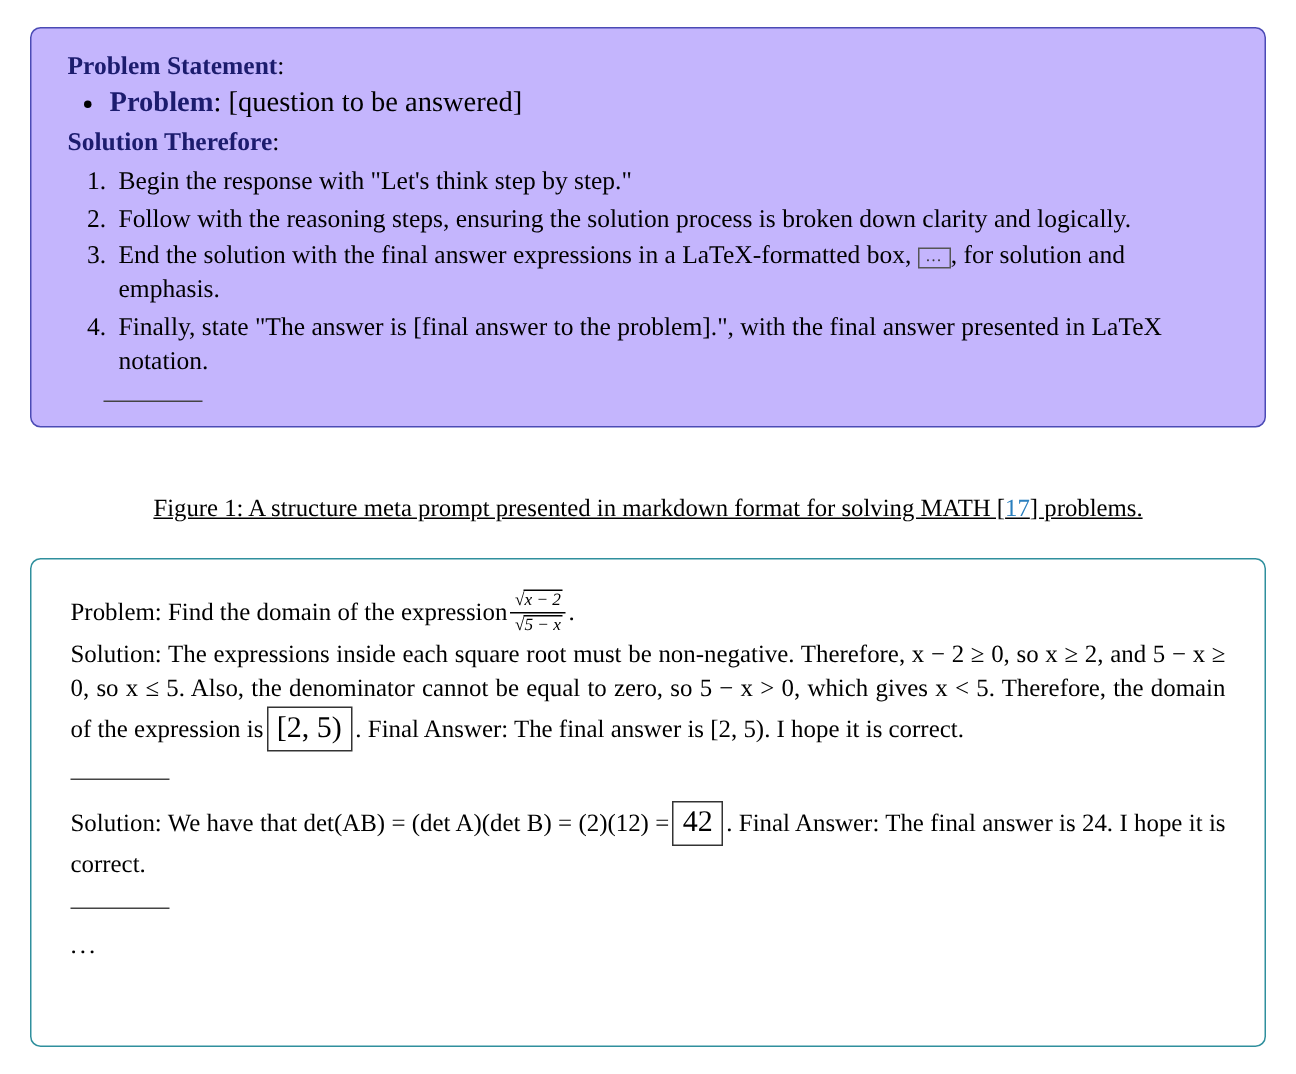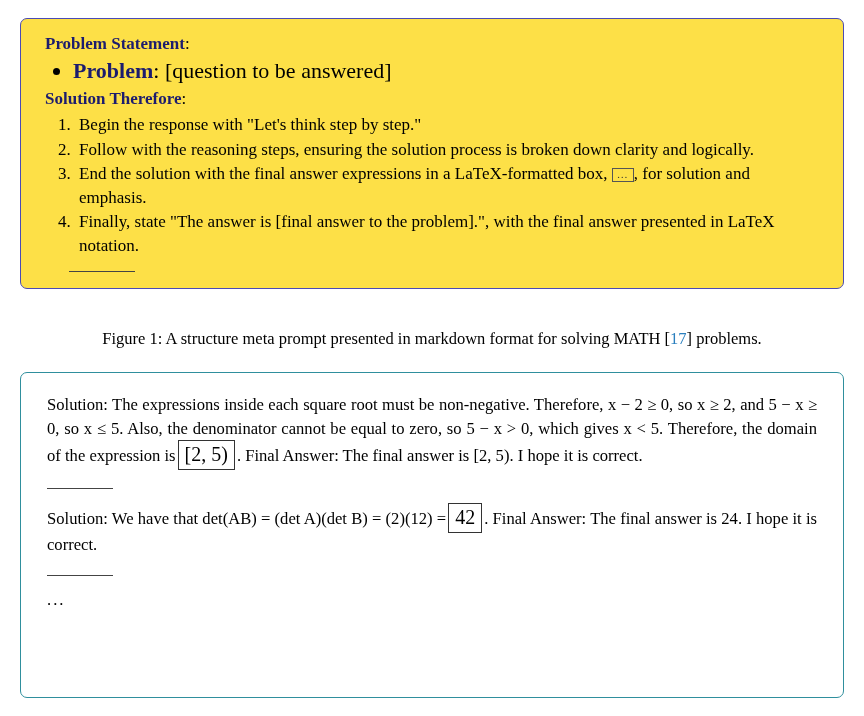--- a/index.html
+++ b/index.html
@@ -25,42 +25,42 @@
 
   
   .prompt-box {
     position: absolute;
     left: 20px;
     top: 18px;
     width: 824px;
     box-sizing: border-box;
     border: 1.6px solid #4b4bb5;
     border-radius: 7px;
-    background: #fde047;
+    background: #c4b5fd;
     padding: 14px 24px 16px 24px;
   }
 
   .hdr {
     font-weight: bold;
     font-size: 17px;
     color: #1c1c6e;
     line-height: 1.35;
   }
   .hdr-colon {
     font-weight: normal;
     color: #000000;
   }
 
   ul.bullets {
     margin: 0 0 2px 0;
     padding-left: 28px;
     list-style: disc;
   }
   ul.bullets li {
-    font-size: 22px;
+    font-size: 19px;
     line-height: 1.38;
     color: #000000;
   }
   ul.bullets li b {
     color: #1c1c6e;
   }
 
   ol.steps {
     margin: 2px 0 0 0;
     padding-left: 30px;
@@ -93,20 +93,21 @@
 
   
   .caption {
     position: absolute;
     top: 329px;
     left: 0;
     width: 864px;
     text-align: center;
     font-size: 16.5px;
     color: #000000;
+    text-decoration: underline;
   }
   .cite {
     color: #2a7fbe;
   }
 
   
   .example-box {
     position: absolute;
     left: 20px;
     top: 372px;
@@ -207,20 +208,24 @@
       <li><span>Finally, state "The answer is [final answer to the problem].", with the final answer presented in LaTeX notation.</span></li>
     </ol>
 
     <div class="rule-short"></div>
   </div>
 
   <div class="caption"><span>Figure 1: A structure meta prompt presented in markdown format for solving MATH [</span><span class="cite">17</span><span>] problems.</span></div>
 
   <div class="example-box">
 
+    <p class="ex-par">
+      <span class="ex-label">Problem:</span>
+      <span>Find the domain of the expression</span><span class="frac"><span class="num"><span class="rad"><span class="radsym">√</span><span class="radbar"><span>x − 2</span></span></span></span><span class="den"><span class="rad"><span class="radsym">√</span><span class="radbar"><span>5 − x</span></span></span></span></span><span>.</span>
+    </p>
 
     <p class="ex-par">
       <span class="ex-label">Solution:</span>
       <span>The expressions inside each square root must be non-negative. Therefore, x − 2 ≥ 0, so x ≥ 2, and 5 − x ≥ 0, so x ≤ 5. Also, the denominator cannot be equal to zero, so 5 − x &gt; 0, which gives x &lt; 5. Therefore, the domain of the expression is</span><span class="ans-box">[2, 5)</span><span>. Final Answer: The final answer is [2, 5). I hope it is correct.</span>
     </p>
 
     <div class="rule-ex"></div>
 
 
     <p class="ex-par">

